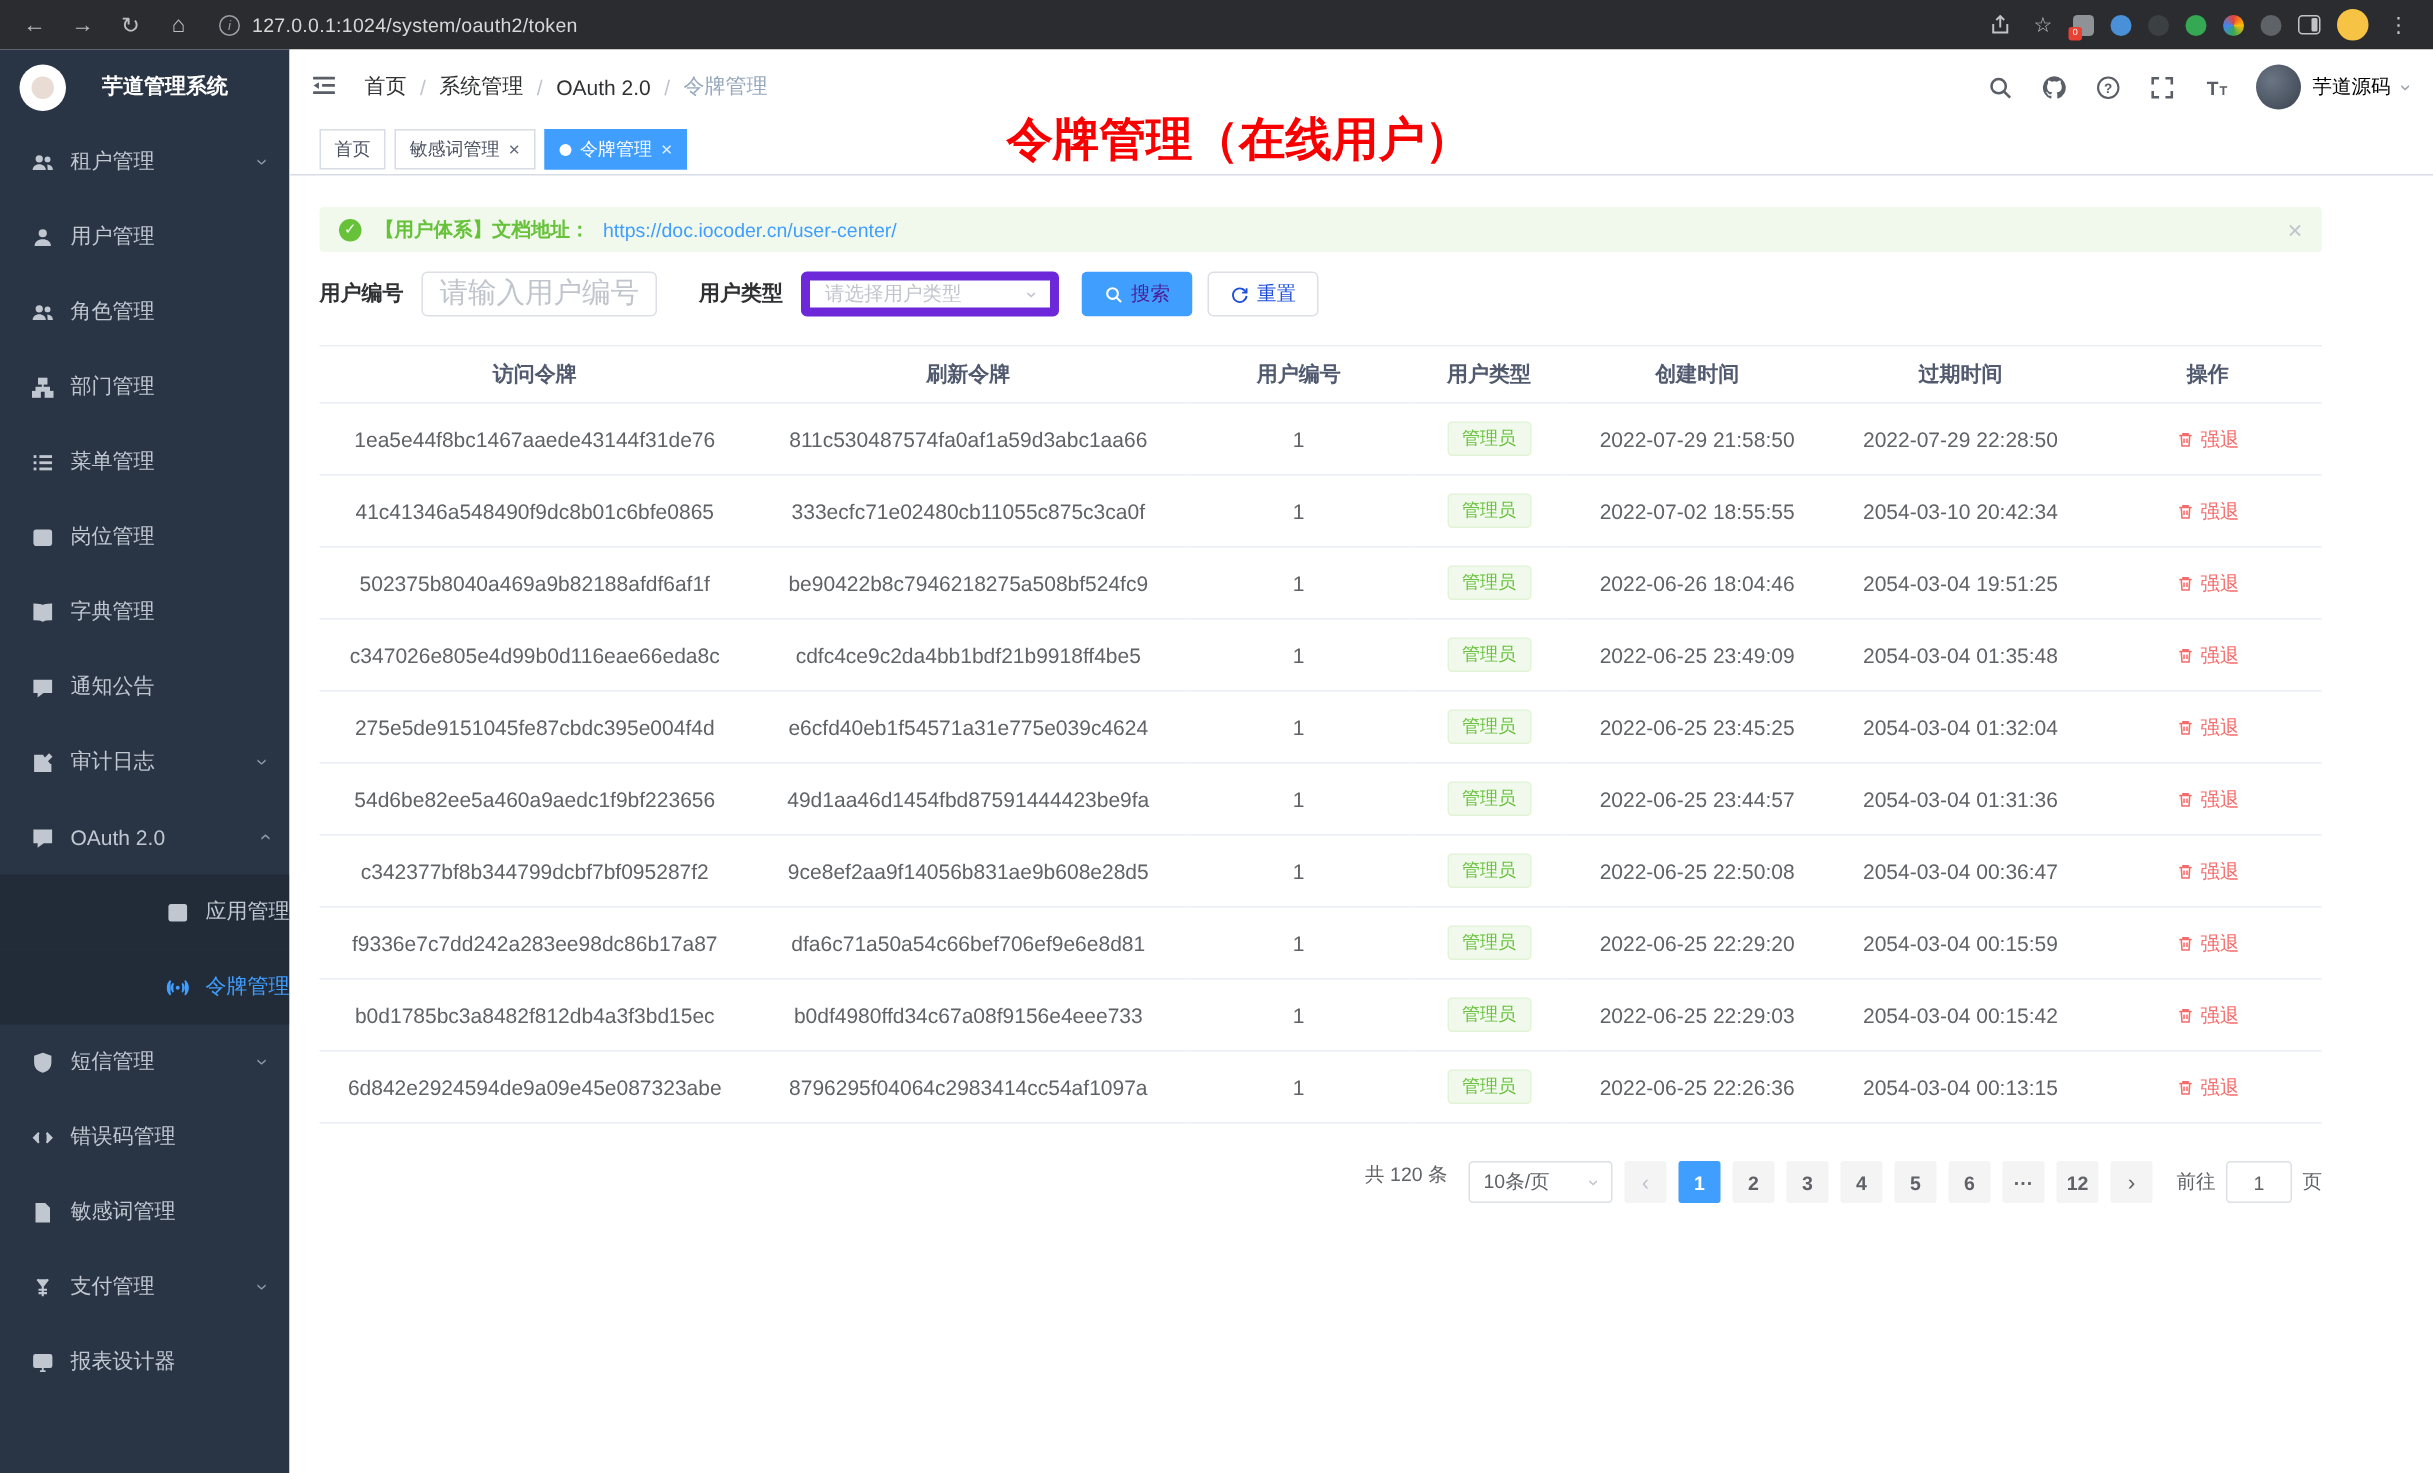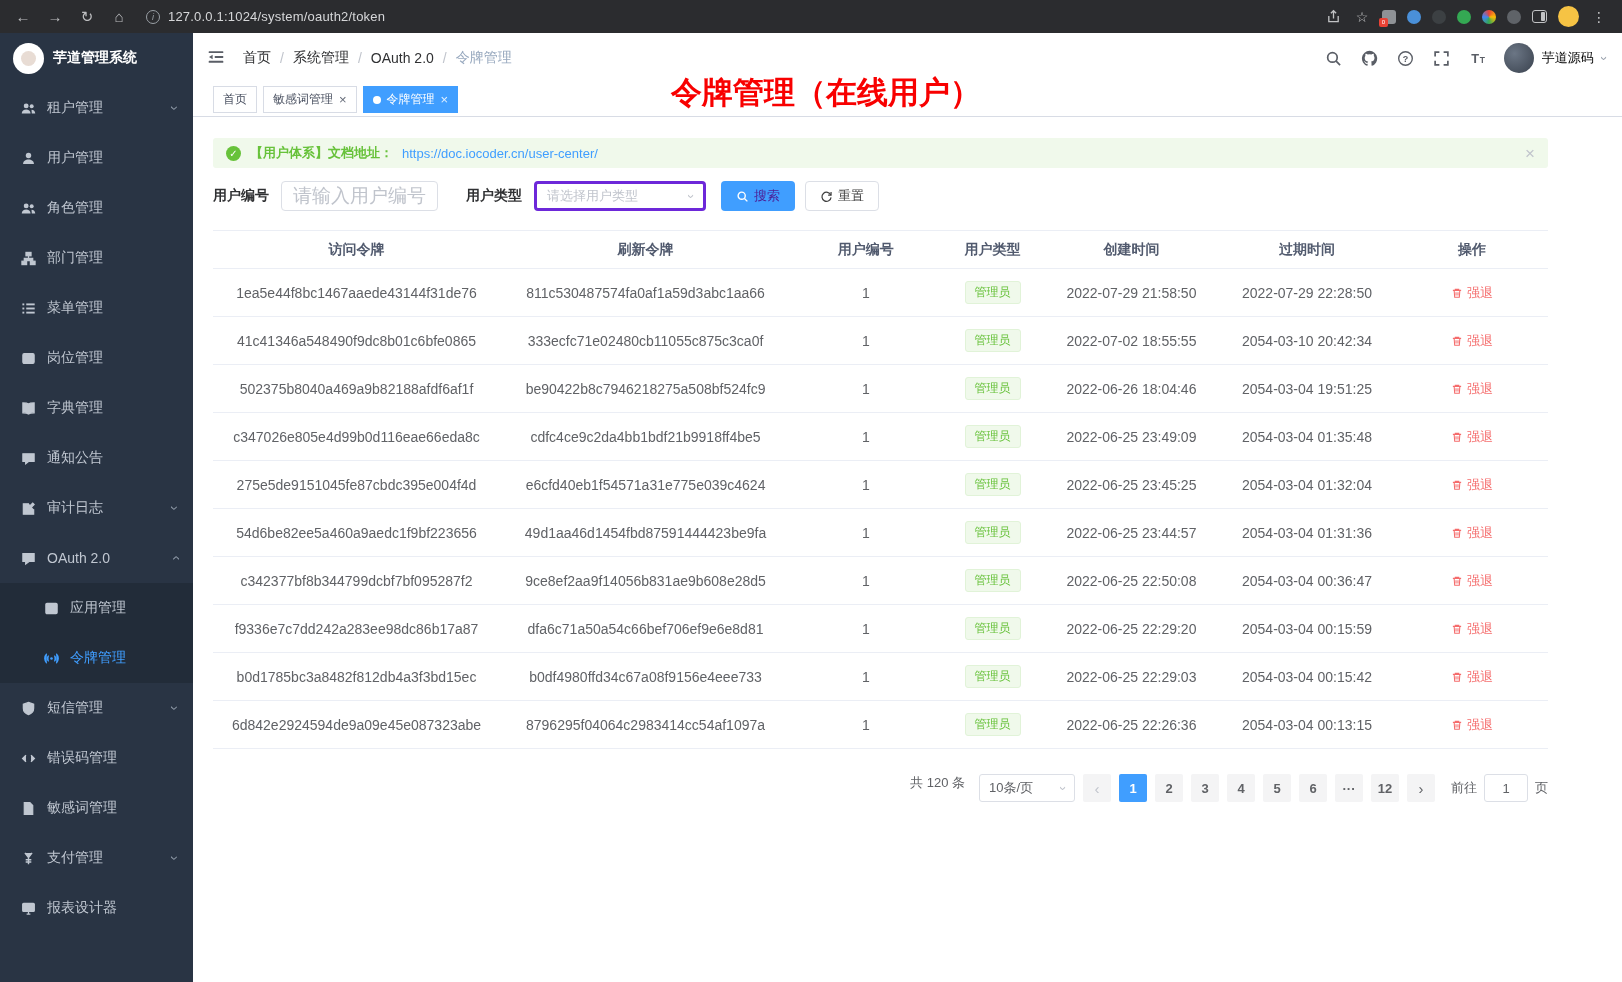--- a/index.html
+++ b/index.html
@@ -18,26 +18,26 @@
   .ext-dot { width:14px; height:14px; border-radius:50%; cursor:pointer; position:relative; }
   .ext-grid { width:14px; height:14px; border-radius:3px; background:#8f9296; position:relative; cursor:pointer; }
   .ext-grid .badge0 { position:absolute; left:-3px; bottom:-3px; width:9px; height:9px; background:#e94235; border-radius:2px; font-size:6px; color:#fff; display:flex; align-items:center; justify-content:center; }
   .panel-ic { width:15px; height:13px; border:1.5px solid #c2c3c5; border-radius:3px; position:relative; cursor:pointer; }
   .panel-ic::after { content:""; position:absolute; right:1px; top:1px; bottom:1px; width:4px; background:#c2c3c5; border-radius:1px; }
   .profile-dot { width:21px; height:21px; border-radius:50%; background:#f6c344; cursor:pointer; }
 
   
   .app { display:flex; height:949px; }
   .sidebar { width:193px; background:var(--sidebar-bg,#293444); flex-shrink:0; overflow:hidden; }
-  .logo-row { height:50px; display:flex; align-items:center; gap:9px; padding-left:13px; }
+  .logo-row { height:50px; display:flex; align-items:center; gap:24px; padding-left:13px; }
   .logo-circle { width:31px; height:31px; border-radius:50%; background:#fff; flex-shrink:0; display:flex; align-items:center; justify-content:center; }
   .logo-circle::after { content:""; width:15px; height:15px; border-radius:50%; background:#e8dcd4; }
   .app-title { color:#fff; font-size:14px; font-weight:bold; }
   .menu-item { height:50px; display:flex; align-items:center; padding-left:20px; color:var(--sidebar-text,#c0c7d1); font-size:14px; cursor:pointer; }
-  .menu-item.sub { padding-left:43px; background:var(--sidebar-sub-bg,#222c39); }
+  .menu-item.sub { padding-left:43px; background:var(--sidebar-sub-bg,#222c39);justify-content:flex-end; }
   .menu-item.active { color:var(--accent,#409eff); }
   .mi-icon { width:16px; height:16px; margin-right:11px; display:flex; align-items:center; justify-content:center; }
   .mi-icon svg { width:15px; height:15px; fill:currentColor; }
   .mi-chevron { margin-left:auto; margin-right:15px; font-size:14px; color:#8f9aa8; line-height:1; }
   .mi-chevron.down { transform:rotate(90deg); }
   .mi-chevron.up { transform:rotate(-90deg); }
 
   .main { flex:1; position:relative; background:#fff; overflow:hidden; }
 
   
@@ -71,27 +71,27 @@
   .alert { margin-top:21px; height:30px; background:var(--success-bg,#f0f9eb); border-radius:3px; display:flex; align-items:center; gap:9px; padding:0 13px; }
   .alert-check { width:15px; height:15px; border-radius:50%; background:var(--success,#67c23a); color:#fff; font-size:10px; display:flex; align-items:center; justify-content:center; flex-shrink:0; }
   .alert-text { color:var(--success,#67c23a); font-size:13px; font-weight:bold; }
   .alert-link { color:var(--accent,#409eff); font-size:13px; text-decoration:none; cursor:pointer; }
   .alert-close { margin-left:auto; color:#c0c4cc; font-size:17px; line-height:1; cursor:pointer; }
 
   .form-row { margin-top:13px; height:30px; display:flex; align-items:center; }
   .form-label { font-weight:bold; color:#303133; font-size:14px; }
   .text-input { width:157px; height:30px; border:1px solid #dcdfe6; border-radius:4px; padding:0 11px; font-size:19px; color:#606266; margin-left:12px; outline:none; font-family:inherit; }
   .text-input::placeholder { color:#c0c4cc; }
-  .select-box { width:172px; height:30px; border:3px solid #6d28d9; border-radius:4px; padding:0 10px; font-size:13px; color:#c0c4cc; margin-left:12px; display:flex; align-items:center; justify-content:space-between; cursor:pointer; background:#fff; }
+  .select-box { width:172px; height:30px; border:6px solid #6d28d9; border-radius:4px; padding:0 10px; font-size:13px; color:#c0c4cc; margin-left:12px; display:flex; align-items:center; justify-content:space-between; cursor:pointer; background:#fff; }
   .sel-caret { transform:rotate(90deg); color:#c0c4cc; font-size:13px; line-height:1; }
   .gap-28 { width:28px; }
   .btn { height:30px; border-radius:4px; font-size:13px; display:inline-flex; align-items:center; gap:5px; cursor:pointer; border:1px solid transparent; padding:0 14px; font-family:inherit; }
   .btn svg { width:13px; height:13px; }
   .btn-primary { background:var(--accent,#409eff); color:#4c1d95; margin-left:15px; }
-  .btn-plain { background:#fff; color:#404040; border-color:#dcdfe6; margin-left:10px; }
+  .btn-plain { background:#fff; color:#1d4ed8; border-color:#dcdfe6; margin-left:10px; }
 
   table.data-table { width:100%; border-collapse:collapse; table-layout:fixed; margin-top:19px; }
   .data-table th { height:38px; font-size:14px; font-weight:bold; color:#515a6e; border-top:1px solid #ebeef5; border-bottom:1px solid #ebeef5; text-align:center; background:#fff; }
   .data-table td { height:48px; font-size:14px; color:#606266; border-bottom:1px solid #ebeef5; text-align:center; }
   .badge { display:inline-block; padding:2px 9px; font-size:12px; color:var(--success,#67c23a); background:var(--success-bg,#f0f9eb); border:1px solid #e1f3d8; border-radius:3px; }
   .action-link { color:var(--danger,#f56c6c); font-size:13px; display:inline-flex; align-items:center; gap:4px; cursor:pointer; }
   .action-link svg { width:12px; height:12px; }
 
   .pagination { margin-top:25px; display:flex; align-items:flex-start; justify-content:flex-end; gap:8px; font-size:13px; color:#606266; }
   .page-total { margin-right:6px; }

